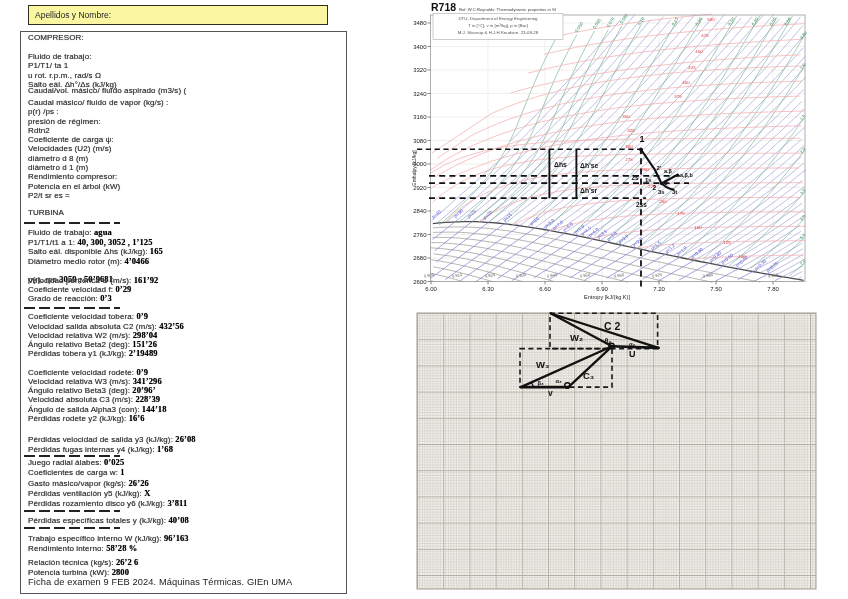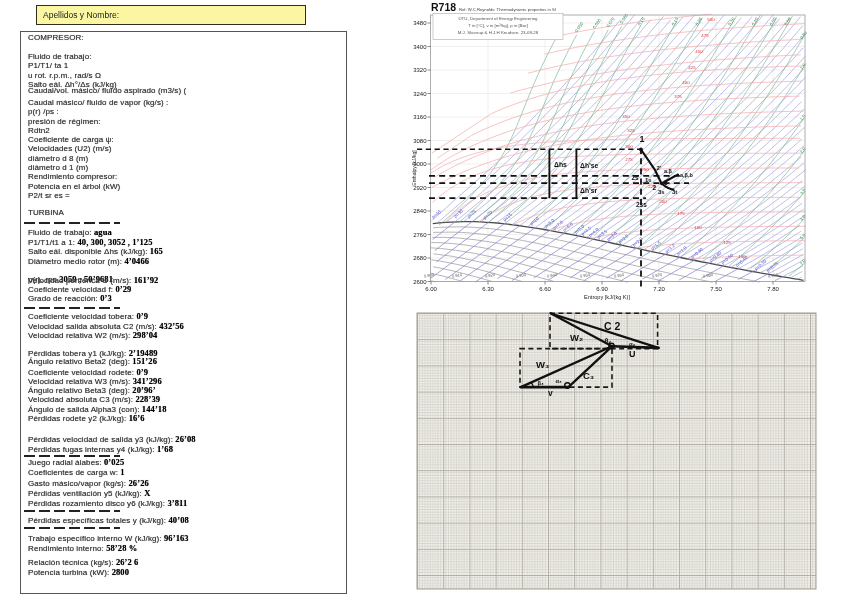--- a/index.html
+++ b/index.html
@@ -1,17 +1,17 @@
 <!DOCTYPE html>
 <html><head><meta charset="utf-8">
 <style>
 * { margin:0; padding:0; box-sizing:border-box; }
 html,body { width:848px; height:599px; background:#fff; font-family:"Liberation Sans", sans-serif; overflow:hidden; }
 .page { position:relative; width:848px; height:599px; }
-.ybox { position:absolute; left:36px; top:5px; width:270px; height:20px; background:#faf6a2; border:1.7px solid #2d2d20; font-size:8.5px; color:#222; padding:4px 16px 0 6px; }
+.ybox { position:absolute; left:28px; top:5px; width:300px; height:20px; background:#faf6a2; border:1.7px solid #2d2d20; font-size:8.5px; color:#222; padding:4px 16px 0 6px; }
 .docbox { position:absolute; left:20px; top:31px; width:327px; height:563px; border:1.3px solid #555; }
 .tl { position:absolute; left:28px; font-size:8px; color:#3a3a3a; white-space:nowrap; letter-spacing:0.1px; text-shadow:0 0 0.7px rgba(70,70,70,0.85); }
 .tl b { color:#000; font-size:8.5px;font-family:Liberation Serif, serif; }
 .sep { position:absolute; left:24px; width:96px; height:2px; background:repeating-linear-gradient(90deg,#222 0 11px,transparent 11px 15px); }
 .ficha { font-size:9.3px; color:#1a1a1a; text-shadow:none; }
 svg text { font-family:"Liberation Sans", sans-serif; }
 </style></head>
 <body>
 <div class="page">
 <div class="ybox">Apellidos y Nombre:</div>
@@ -38,21 +38,21 @@
 <div class="tl" style="top:237px">P1/T1/t1 a 1: <b>40, 300, 3052 , 1’125</b></div>
 <div class="tl" style="top:246px">Salto eál. disponible Δhs (kJ/kg): <b>165</b></div>
 <div class="tl" style="top:256px">Diámetro medio rotor (m): <b>4’0466</b></div>
 <div class="tl" style="top:274px">p(r), rps <b>3059 ; 50’9681</b></div>
 <div class="tl" style="top:275px">Velocidad periférica U (m/s): <b>161’92</b></div>
 <div class="tl" style="top:284px">Coeficiente velocidad f: <b>0’29</b></div>
 <div class="tl" style="top:293px">Grado de reacción: <b>0’3</b></div>
 <div class="tl" style="top:311px">Coeficiente velocidad tobera: <b>0’9</b></div>
 <div class="tl" style="top:321px">Velocidad salida absoluta C2 (m/s): <b>432’56</b></div>
 <div class="tl" style="top:330px">Velocidad relativa W2 (m/s): <b>298’04</b></div>
-<div class="tl" style="top:356px">Ángulo relativo Beta2 (deg): <b>151’26</b></div>
+<div class="tl" style="top:339px">Ángulo relativo Beta2 (deg): <b>151’26</b></div>
 <div class="tl" style="top:348px">Pérdidas tobera y1 (kJ/kg): <b>2’19489</b></div>
 <div class="tl" style="top:367px">Coeficiente velocidad rodete: <b>0’9</b></div>
 <div class="tl" style="top:376px">Velocidad relativa W3 (m/s): <b>341’296</b></div>
 <div class="tl" style="top:385px">Ángulo relativo Beta3 (deg): <b>20’96’</b></div>
 <div class="tl" style="top:394px">Velocidad absoluta C3 (m/s): <b>228’39</b></div>
 <div class="tl" style="top:404px">Ángulo de salida Alpha3 (con): <b>144’18</b></div>
 <div class="tl" style="top:413px">Pérdidas rodete y2 (kJ/kg): <b>16’6</b></div>
 <div class="tl" style="top:434px">Pérdidas velocidad de salida y3 (kJ/kg): <b>26’08</b></div>
 <div class="tl" style="top:444px">Pérdidas fugas internas y4 (kJ/kg): <b>1’68</b></div>
 <div class="tl" style="top:457px">Juego radial álabes: <b>0’025</b></div>
@@ -63,20 +63,21 @@
 <div class="tl" style="top:515px">Pérdidas específicas totales y (kJ/kg): <b>40’08</b></div>
 <div class="tl" style="top:533px">Trabajo específico interno W (kJ/kg): <b>96’163</b></div>
 <div class="tl" style="top:543px">Rendimiento interno: <b>58’28 %</b></div>
 <div class="tl" style="top:557px">Relación técnica (kg/s): <b>26’2 6</b></div>
 <div class="tl" style="top:567px">Potencia turbina (kW): <b>2800</b></div>
 <div class="sep" style="top:222px"></div>
 <div class="sep" style="top:307px"></div>
 <div class="sep" style="top:455px"></div>
 <div class="sep" style="top:510px"></div>
 <div class="sep" style="top:527px"></div>
+<div class="tl ficha" style="top:577px">Ficha de examen 9 FEB 2024. Máquinas Térmicas. GIEn UMA</div>
 <svg style="position:absolute;left:0;top:0" width="848" height="599" viewBox="0 0 848 599">
 <defs>
         <clipPath id="plotclip">
           <rect x="430.5" y="15.0" width="374.5" height="266.5"></rect>
         </clipPath>
       </defs>
 <rect x="430.5" y="15.0" width="374.5" height="266.5" fill="#fff" stroke="none"></rect>
 <line x1="488.0" y1="15.0" x2="488.0" y2="281.5" stroke="#eceae6" stroke-width="0.7"></line>
 <line x1="545.0" y1="15.0" x2="545.0" y2="281.5" stroke="#eceae6" stroke-width="0.7"></line>
 <line x1="602.0" y1="15.0" x2="602.0" y2="281.5" stroke="#eceae6" stroke-width="0.7"></line>

